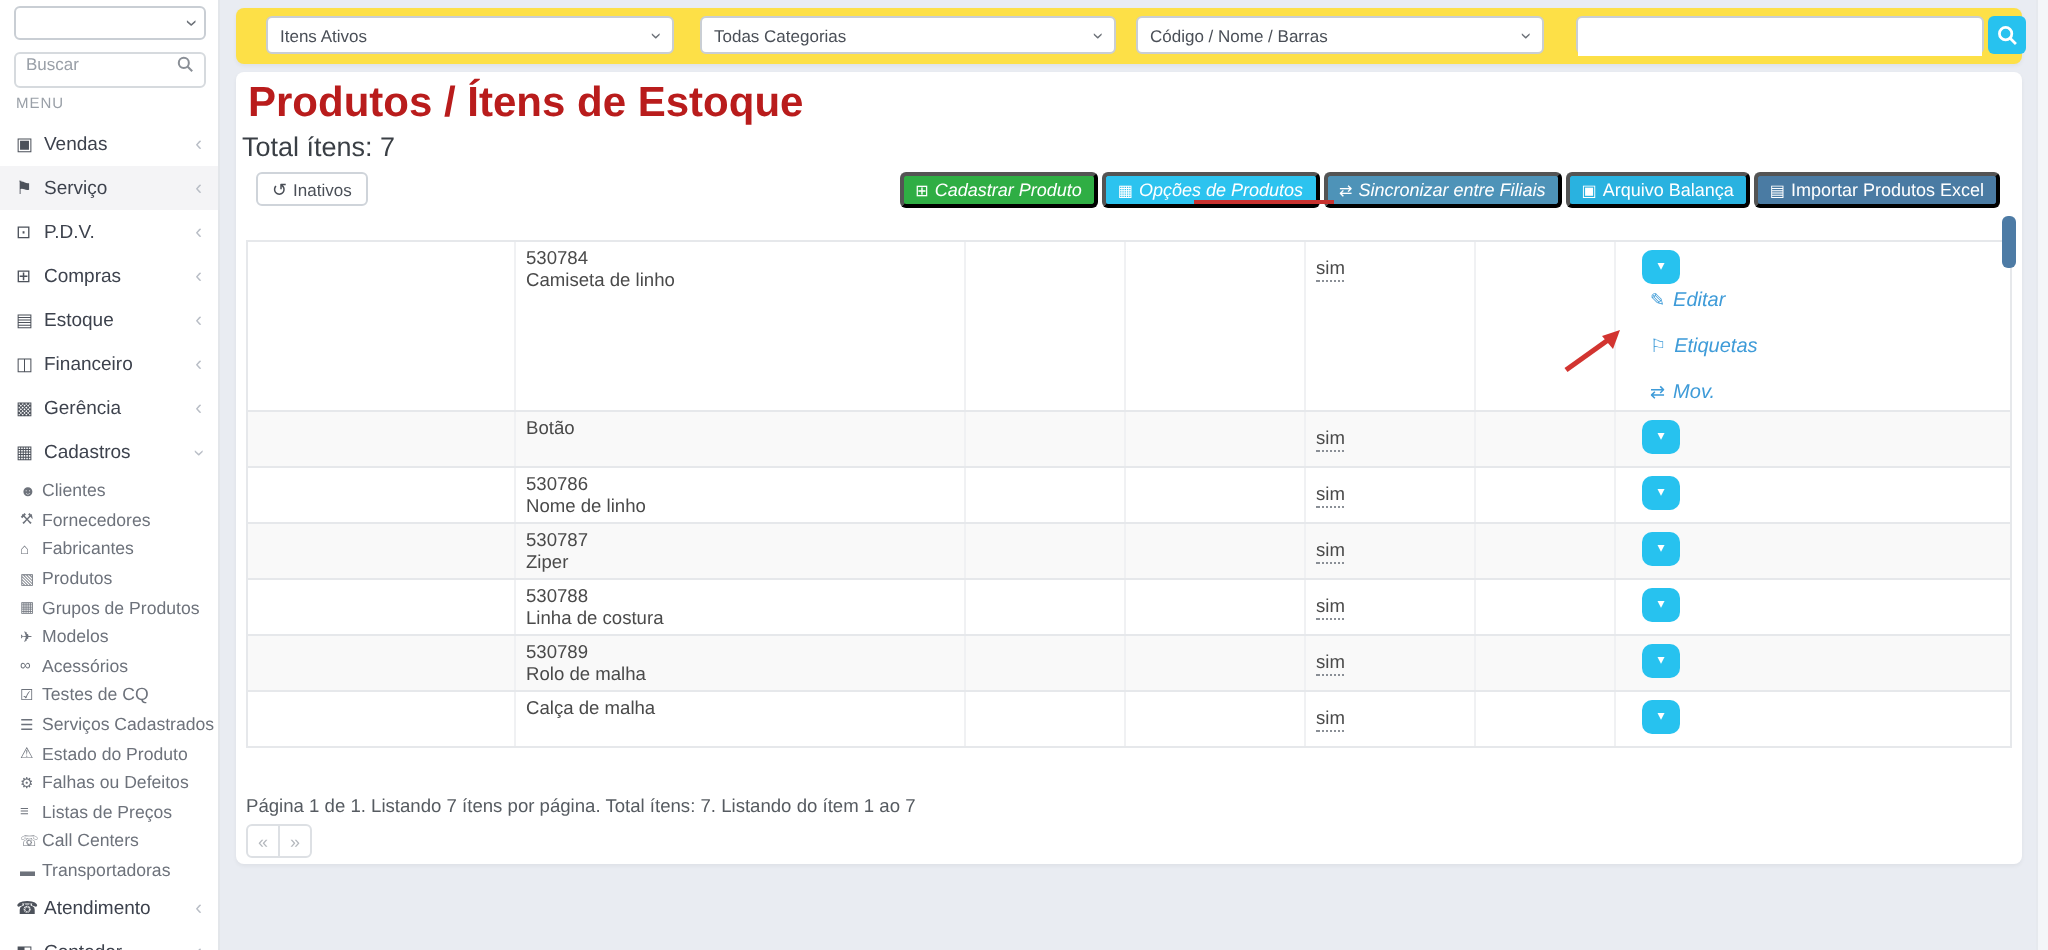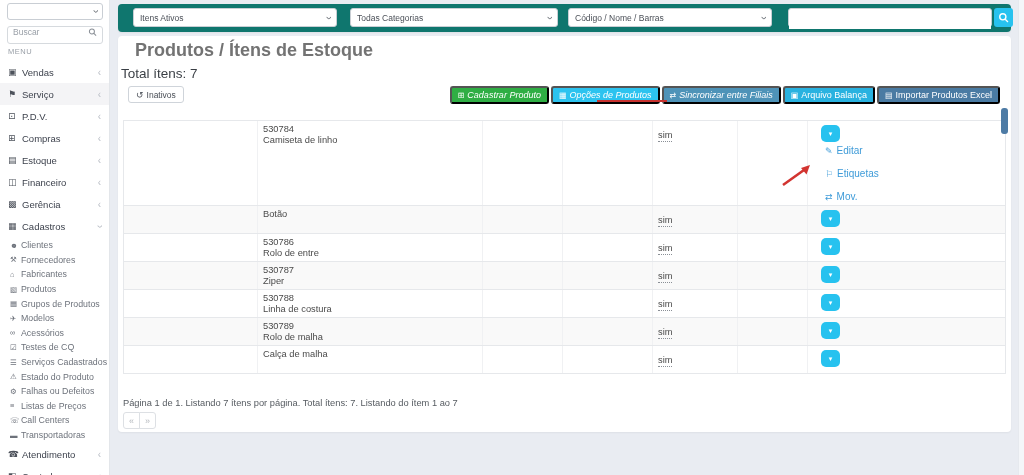--- a/index.html
+++ b/index.html
@@ -23,30 +23,30 @@
   .m-item .chev{font-size:10px;color:#b9bec6}
   .m-item .chev.rot{transform:rotate(-90deg)}
   .menu-sub{position:absolute;left:0;top:238px;width:100%}
   .s-item{height:14.6px;display:flex;align-items:center;padding:0 8px 0 10px;cursor:pointer}
   .s-item .ico{width:11px;font-size:7.5px;color:#6d727b;flex:none}
   .s-item .lbl{font-size:8.8px;color:#6d727b;white-space:nowrap}
   .menu-bottom{position:absolute;left:0;top:443px;width:100%}
 
   
   .main{position:absolute;left:110px;top:0;right:0;bottom:0}
-  .filterbar{position:absolute;left:8px;top:4px;width:893px;height:28px;background:#0f766e;border-radius:4px;box-shadow:0 1px 2px rgba(0,0,0,.05)}
+  .filterbar{position:absolute;left:8px;top:4px;width:893px;height:28px;background:#fde047;border-radius:4px;box-shadow:0 1px 2px rgba(0,0,0,.05)}
   .fselect{position:absolute;height:19px;top:4px;border:1px solid #c9ced4;border-radius:3px;background:#fff;display:flex;align-items:center;padding:0 6px;font-size:8.5px;color:#4a4f57;cursor:pointer}
   .fselect .chev-down{margin-left:auto;font-size:10px}
   .fs1{left:15px;width:204px}.fs2{left:232px;width:208px}.fs3{left:450px;width:204px}
   .fsearch{position:absolute;left:670px;top:4px;width:204px;height:19px;border:1px solid #c9ced4;border-radius:3px;background:#fff}
   .fsearch input{width:100%;height:100%;border:0;outline:0;padding:0 5px;font-size:9px;font-family:inherit}
   .fsearchbtn{position:absolute;left:876px;top:4px;width:19px;height:19px;background:#27c2ef;border:0;border-radius:3px;display:flex;align-items:center;justify-content:center;cursor:pointer}
 
   .card{position:absolute;left:8px;top:36px;width:893px;height:396px;background:#fff;border-radius:4px;box-shadow:0 1px 2px rgba(0,0,0,.05)}
-  .page-title{position:absolute;left:17px;top:4px;font-size:18px;color:#737373}
+  .page-title{position:absolute;left:6px;top:4px;font-size:21px;color:#b91c1c}
   .total-label{position:absolute;left:3px;top:30px;font-size:13.5px;color:#3a3f45}
   .btn-inativos{position:absolute;left:10px;top:50px;height:17px;display:flex;align-items:center;gap:3px;padding:0 7px;background:#fff;border:1px solid #cfd4da;border-radius:3px;font-size:8.5px;color:#4a4f57;cursor:pointer}
   .btn-inativos .ri{font-size:9px;color:#4a4f57}
   .actions{position:absolute;right:11px;top:50px;display:flex;gap:2px}
   .abtn{height:18px;display:flex;align-items:center;gap:3px;padding:0 6px;border-radius:3px;color:#fff;font-size:9px;cursor:pointer;white-space:nowrap;position:relative}
   .abtn.it{font-style:italic}
   .abtn .ag{font-size:8px;font-style:normal}
 
   .table{position:absolute;left:5px;top:84px;width:883px;border:1px solid #e6e8eb;border-bottom:none}
   .trow{display:grid;grid-template-columns:134px 225px 80px 90px 85px 70px auto;border-bottom:1px solid #e6e8eb;background:#fff}
@@ -57,21 +57,21 @@
   .th{font-size:10px;font-weight:bold;color:#3e9bd8;cursor:pointer}
   .th.dark{color:#3a3f45;cursor:default}
   .brow{height:28px}
   .brow.tall{height:85px}
   .code,.pname{font-size:9.3px;color:#4a4a4a;line-height:11px;white-space:nowrap}
   .sim{font-size:9.3px;color:#4a4a4a;display:inline-block;border-bottom:1px dotted #8a8f96;line-height:11px;cursor:help}
   .act-btn{width:19px;height:17px;background:#27c2ef;border-radius:5px;color:#fff;display:flex;align-items:center;justify-content:center;margin:1px 0 0 8px;cursor:pointer}
   .act-btn .caret{font-size:7px;line-height:1}
   .rmenu-item{position:absolute;left:17px;display:flex;align-items:center;gap:4px;font-size:10px;color:#3e9bd8;cursor:pointer;white-space:nowrap}
   .rmenu-item .ri{font-size:9px;font-style:normal}
-  .rmenu-item .rl{}
+  .rmenu-item .rl{font-style:italic}
 
   .summary{position:absolute;left:5px;top:362px;font-size:9.3px;color:#565b61}
   .pager{position:absolute;left:5px;top:376px;display:flex}
   .pbtn{width:17px;height:17px;border:1px solid #dde0e4;background:#fff;color:#b4b8bd;font-size:9px;display:flex;align-items:center;justify-content:center;cursor:pointer}
   .pbtn.first{border-radius:3px 0 0 3px}
   .pbtn.last{border-radius:0 3px 3px 0;margin-left:-1px}
 
   
   .ann-underline{position:absolute;left:597px;top:100px;width:70px;height:2px;background:#c8322f;z-index:6}
   .ann-arrow{position:absolute;left:777px;top:158px;z-index:6;pointer-events:none}
@@ -308,21 +308,21 @@
     <div class="c-act">
       <div class="act-btn">
         <span class="caret">▾</span>
       </div>
     </div>
   </div>
           <div class="trow brow">
     <div></div>
     <div>
       <div class="code">530786</div>
-      <div class="pname">Rolo de entre</div>
+      <div class="pname">Nome de linho</div>
     </div>
     <div></div>
     <div></div>
     <div><span class="sim">sim</span></div>
     <div></div>
     <div class="c-act">
       <div class="act-btn">
         <span class="caret">▾</span>
       </div>
     </div>

